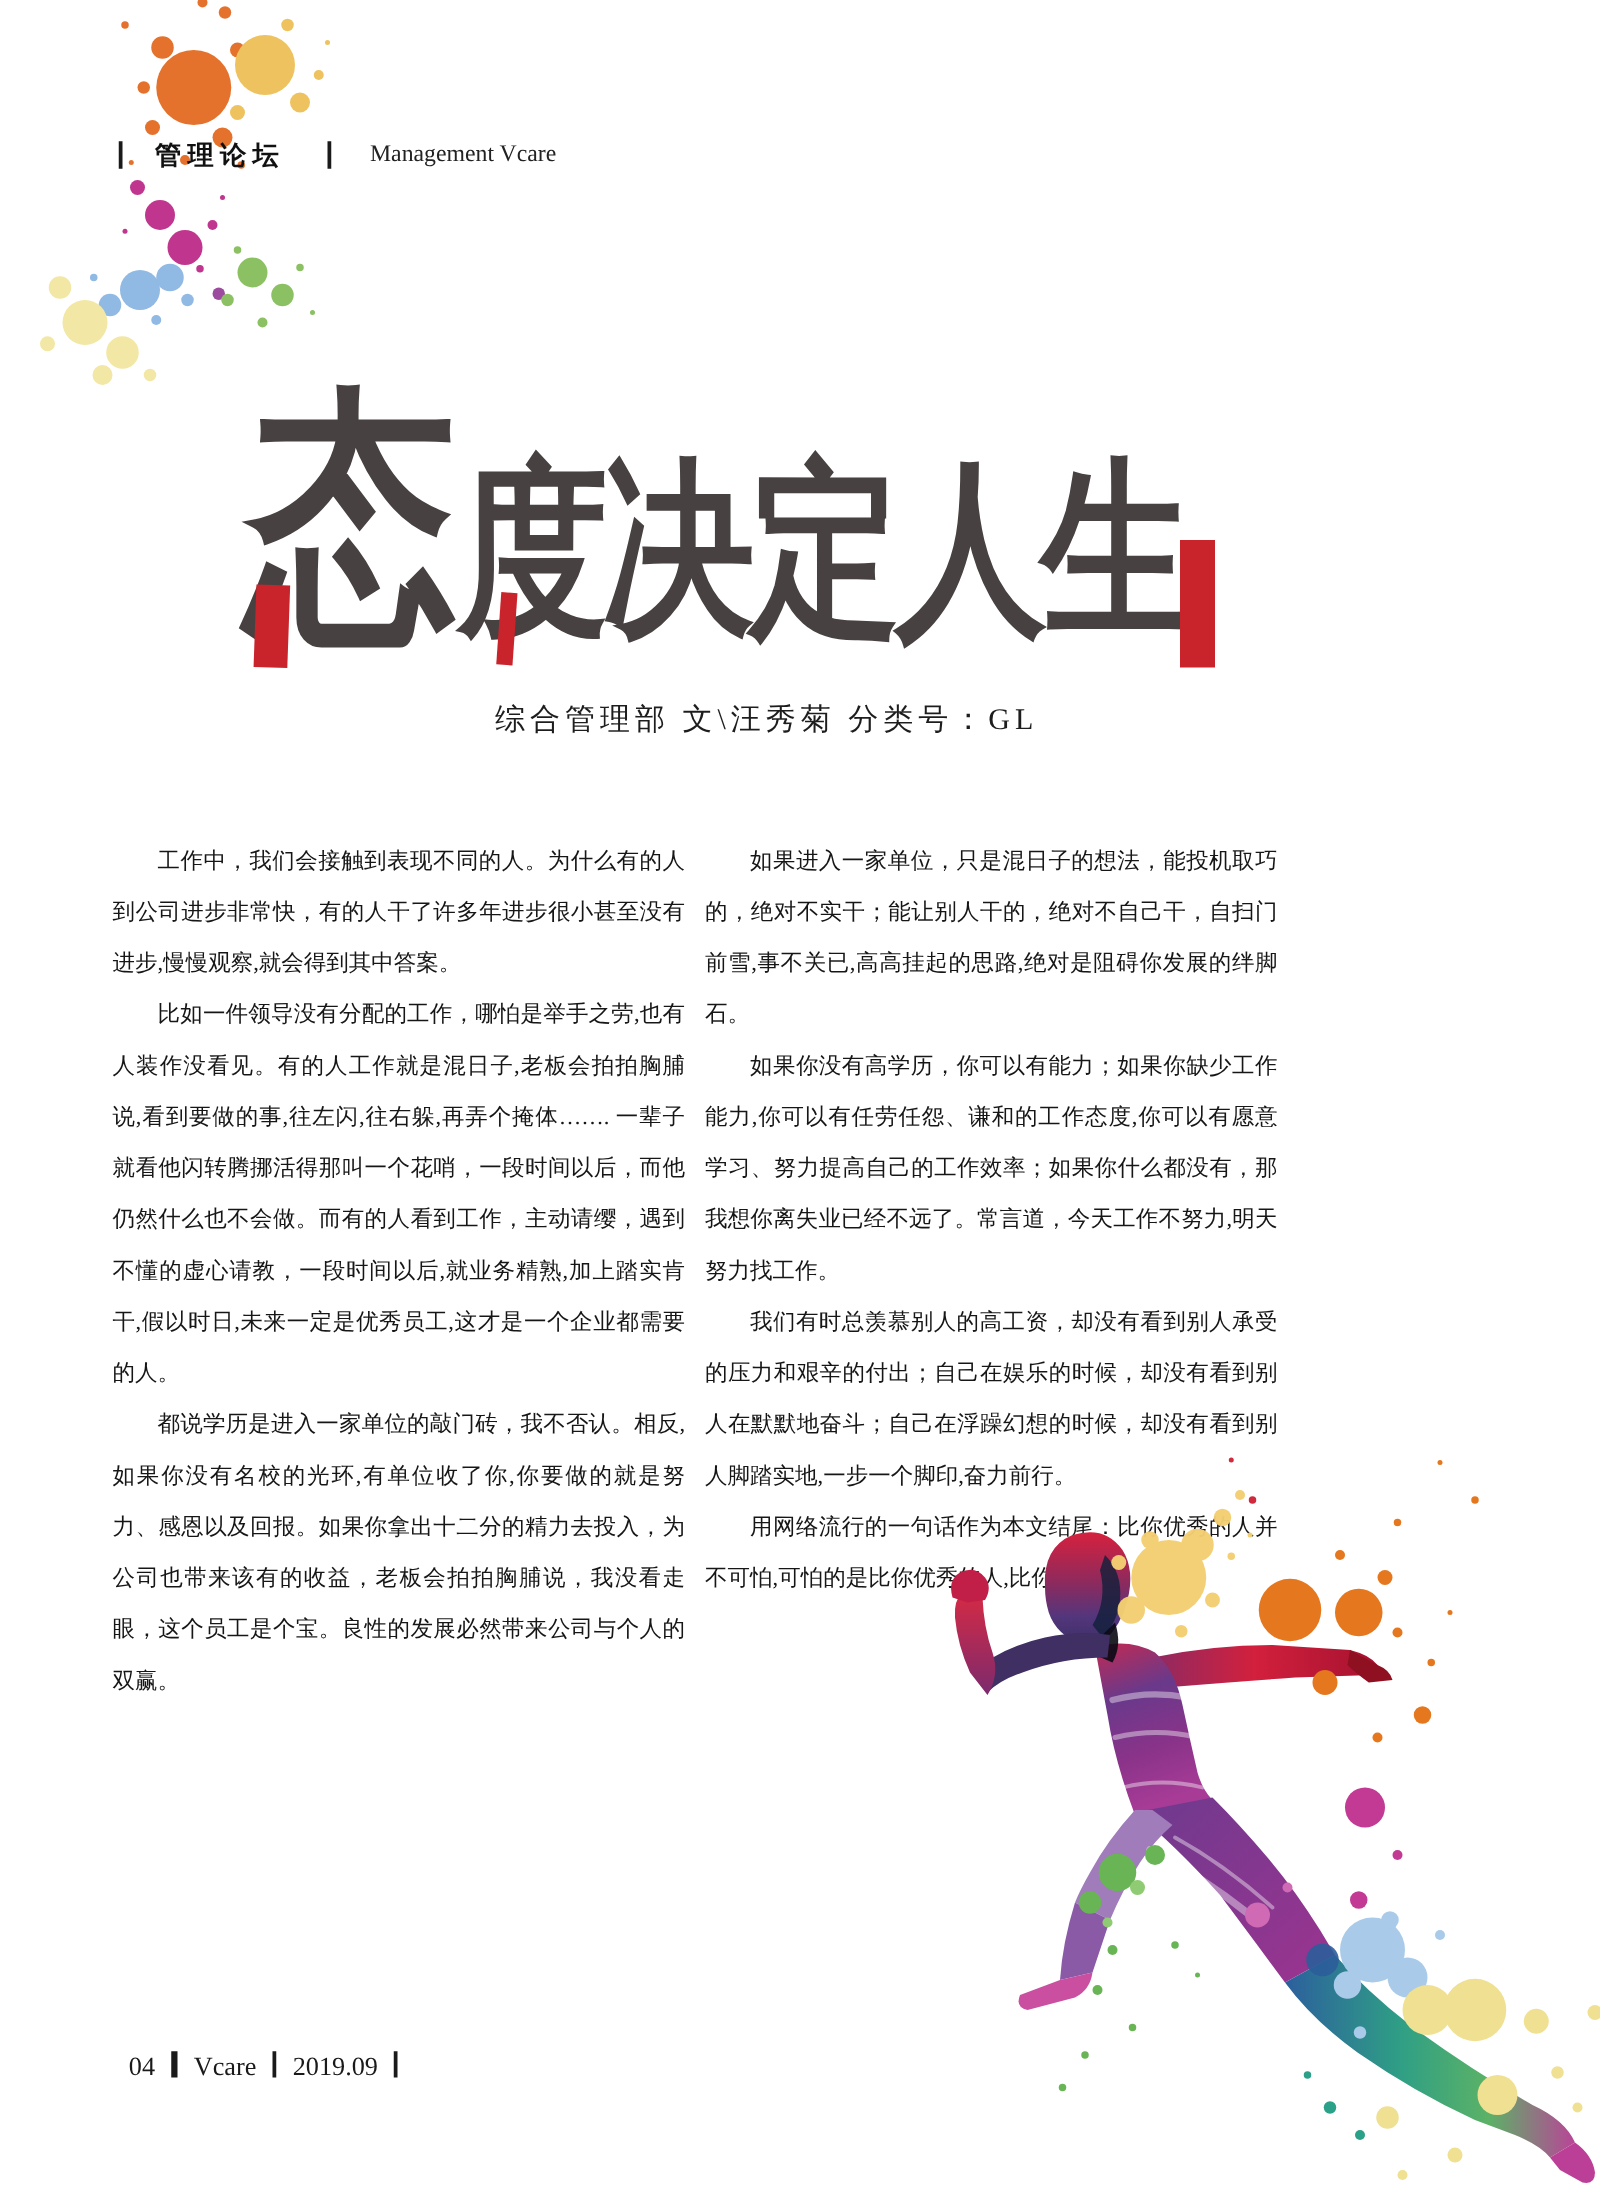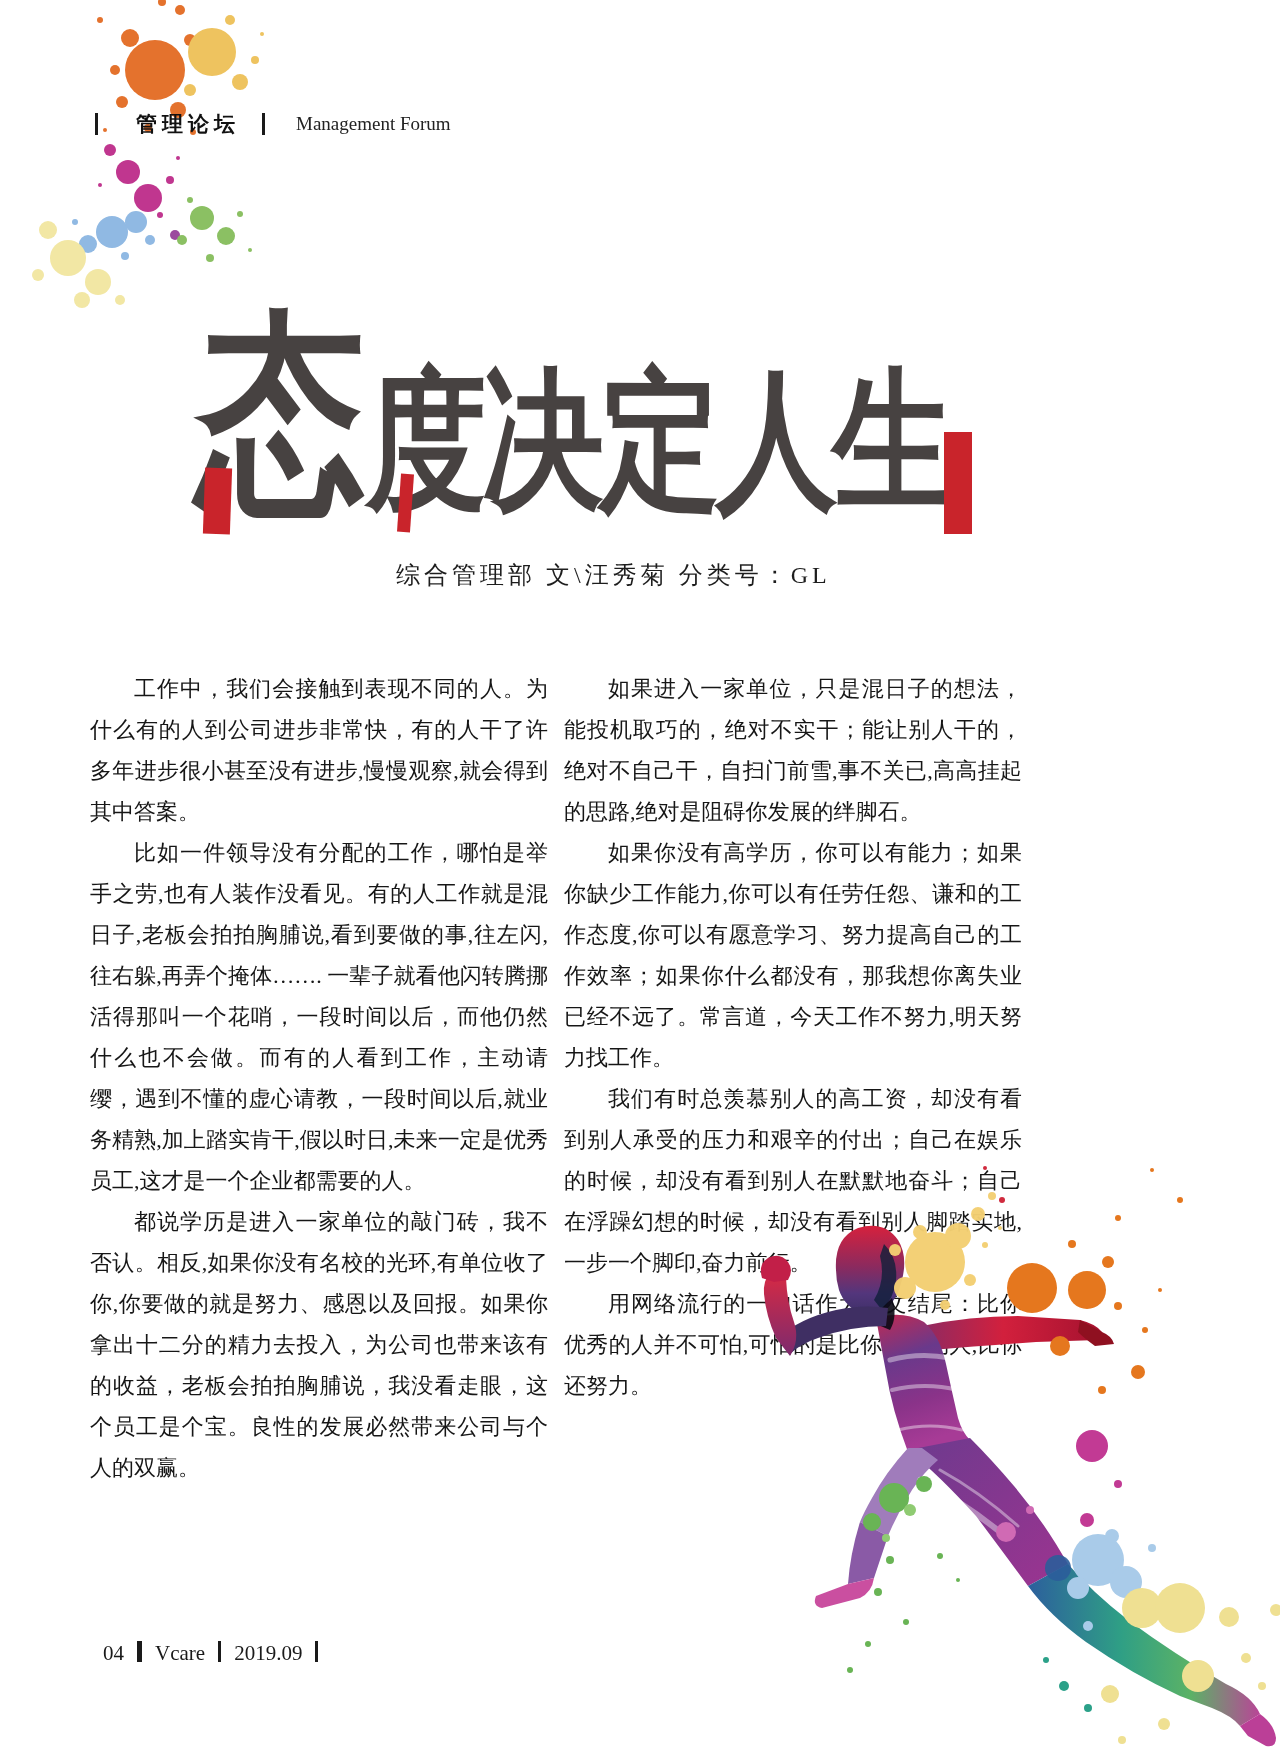--- a/index.html
+++ b/index.html
@@ -3,42 +3,42 @@
 <meta charset="utf-8">
 <style>
   html,body{margin:0;padding:0;background:#e8e8e8;}
   .page{position:relative;width:1280px;height:1749px;margin:0 auto;background:#ffffff;overflow:hidden;
         font-family:"Liberation Serif",serif;color:#161616;}
 
   
   .header-vbar{position:absolute;width:3px;height:22px;background:#1a1a1a;}
   .hbar1{left:95px;top:113px;}
   .hbar2{left:262px;top:113px;}
-  .header-cn{position:absolute;left:136px;top:110px;font-family:"Liberation Sans",sans-serif;
+  .header-cn{position:absolute;left:124px;top:110px;font-family:"Liberation Sans",sans-serif;
              font-weight:bold;font-size:21px;letter-spacing:5px;color:#111;}
   .header-en{position:absolute;left:296px;top:113px;font-size:19px;color:#222;}
 
   .splatter-top{position:absolute;left:30px;top:0;width:250px;height:310px;}
 
   
   .title-block{position:absolute;left:196px;top:316px;width:830px;height:225px;}
   .title-text{display:flex;align-items:flex-end;transform:scaleX(.8);transform-origin:0 100%;
               color:#474241;font-family:"Liberation Sans",sans-serif;font-weight:900;
               line-height:.92;white-space:nowrap;}
   .title-char-large{font-size:212px;}
   .title-chars{font-size:152px;letter-spacing:-6px;}
   .accent{position:absolute;background:#c9242b;}
   .accent-1{left:8px;top:152px;width:27px;height:66px;transform:rotate(2deg);}
   .accent-2{left:203px;top:158px;width:13px;height:58px;transform:rotate(4deg);}
   .accent-3{left:748px;top:116px;width:28px;height:102px;}
 
   .byline{position:absolute;left:396px;top:559px;font-size:24px;letter-spacing:4px;color:#1d1d1d;}
 
   
-  .col{position:absolute;top:668px;width:458px;font-size:22px;line-height:41px;
+  .col{position:absolute;top:668px;width:458px;font-size:18px;line-height:41px;
        text-align:justify;color:#161616;}
   .col p{margin:0;text-indent:2em;}
   .col-left{left:90px;}
   .col-right{left:564px;}
 
   
   .runner{position:absolute;left:640px;top:1140px;width:640px;height:609px;}
 
   
   .footer{position:absolute;left:103px;top:1641px;display:flex;align-items:flex-start;gap:13px;
@@ -107,21 +107,21 @@
         <circle cx="18" cy="230" r="9"></circle>
       <circle cx="52" cy="300" r="8"></circle>
         <circle cx="90" cy="300" r="5"></circle>
         <circle cx="8" cy="275" r="6"></circle>
     </g>
   </svg>
 
   <div class="header-vbar hbar1"></div>
   <div class="header-cn">管理论坛</div>
   <div class="header-vbar hbar2"></div>
-  <div class="header-en">Management Forum</div>
+  <div class="header-en">Management Vcare</div>
 
   <div class="title-block">
     <div class="title-text">
       <span class="title-char-large">态</span>
         <span class="title-chars">度决定人生</span>
     </div>
     <div class="accent accent-1"></div>
     <div class="accent accent-2"></div>
     <div class="accent accent-3"></div>
   </div>

